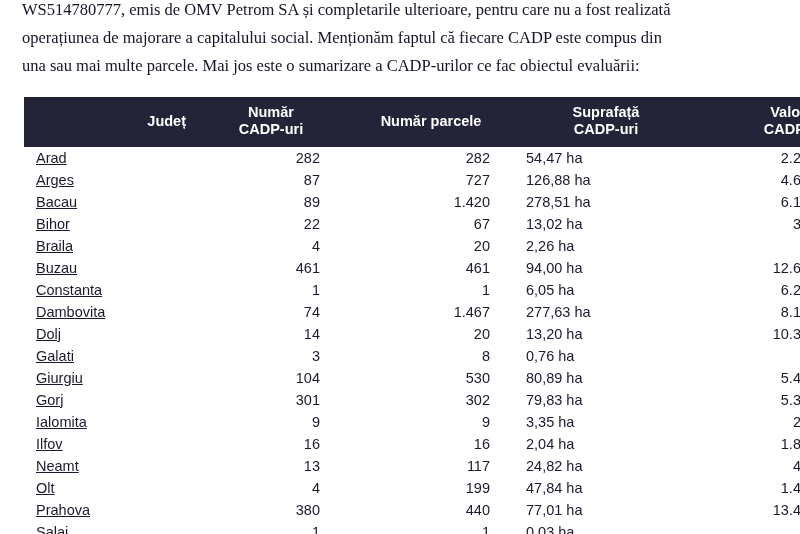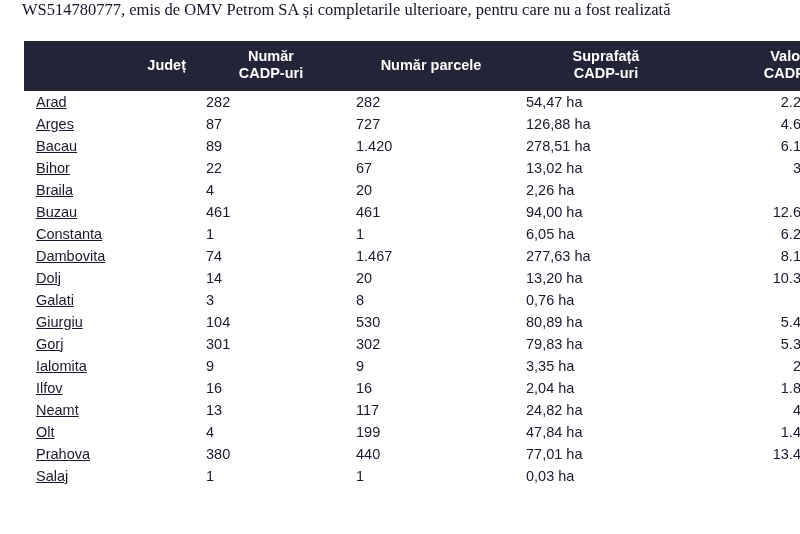--- a/index.html
+++ b/index.html
@@ -86,38 +86,40 @@
     border: none;
     background: #fff;
   }
   table.cadp tbody td.c-judet {
     text-align: left;
     padding-left: 12px;
     text-decoration: underline;
   }
   table.cadp tbody td.c-num,
   table.cadp tbody td.c-parcele {
-    text-align: left;
+    text-align: right;
     padding-right: 26px;
   }
   table.cadp tbody td.c-supraf {
     padding-right: 14px;
   }
   table.cadp tbody td.c-val {
     text-align: right;
     padding-right: 12px;
   }
 </style>
 </head>
 <body>
 
 <div class="page">
 
   <div class="intro">
     <p class="line1">WS514780777, emis de OMV Petrom SA și completarile ulterioare, pentru care nu a fost realizată</p>
+    <p>operațiunea de majorare a capitalului social. Menționăm faptul că fiecare CADP este compus din</p>
+    <p>una sau mai multe parcele. Mai jos este o sumarizare  a CADP-urilor ce fac obiectul evaluării:</p>
   </div>
 
   <div class="table-wrap">
     <table class="cadp">
       <thead>
         <tr>
           <th class="h-judet">Județ</th>
           <th class="h-num">
             <span>Număr</span><br>
             <span>CADP-uri</span>

